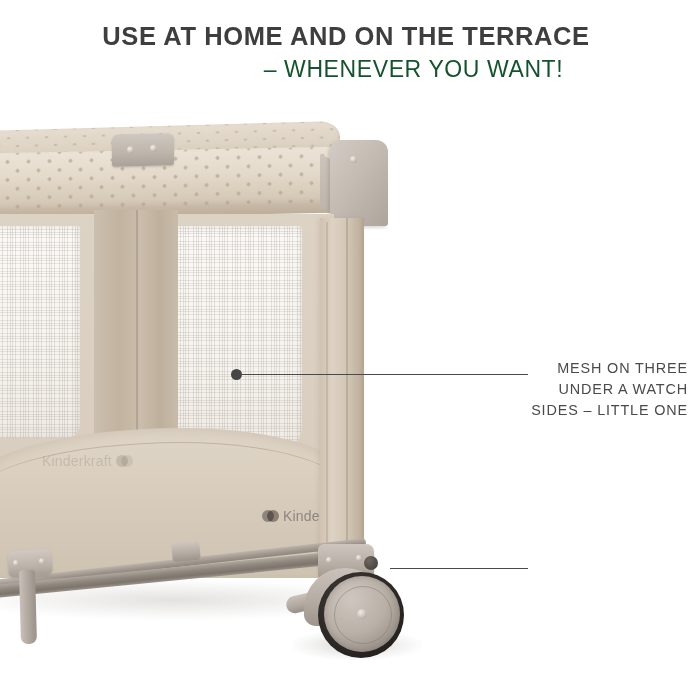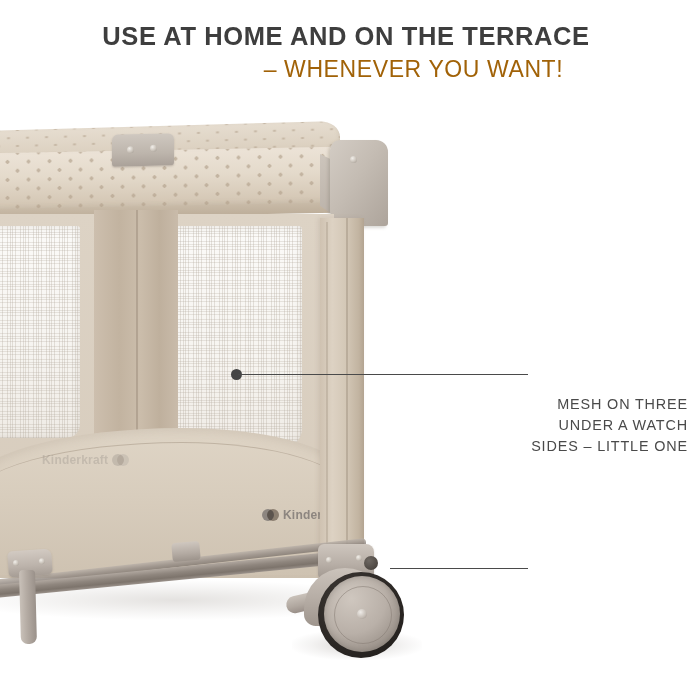--- a/index.html
+++ b/index.html
@@ -34,39 +34,39 @@
     letter-spacing: 0.6px;
     color: #3e3e3e;
     line-height: 1.15;
     white-space: nowrap;
   }
   .headline-sub {
     margin-top: 5px;
     font-size: 23px;
     font-weight: 300;
     letter-spacing: 0.6px;
-    color: #a16207;
+    color: #14532d;
     line-height: 1.15;
     white-space: nowrap;
     padding-left: 95px;
     margin-left: 40px;
   }
 
   
   .callout {
     position: absolute;
     text-align: right;
     color: #4a4a4a;
     font-size: 14.4px;
     font-weight: 400;
     letter-spacing: 0.85px;
     line-height: 1.47;
   }
   .callout div { white-space: nowrap; }
-  #callout-mesh  { right: 12px; top: 358px; width: 250px; margin-top: 36px; }
+  #callout-mesh  { right: 12px; top: 358px; width: 250px; }
   #callout-wheel { right: 12px; top: 557px; width: 250px; }
 
   .leader {
     position: absolute;
     height: 0;
     border-top: 1.3px solid #4a4a4a;
   }
   #leader-mesh  { left: 238px; top: 374px; width: 290px; }
   #leader-wheel { left: 390px; top: 568px; width: 138px; }
 
@@ -293,24 +293,24 @@
   .logo-mark span {
     position: absolute;
     top: 0;
     width: 12px; height: 12px;
     border-radius: 50%;
     background: #8d8680;
   }
   .logo-mark span:nth-child(1) { left: 0; }
   .logo-mark span:nth-child(2) { left: 5px; background: #a7a09a; mix-blend-mode: multiply; }
   .logo-word {
-    font-size: 12px;
+    font-size: 14px;
     color: #8d8680;
     letter-spacing: 0.2px;
-    font-weight: 700;
+    font-weight: 400;
   }
 
   
   .post-right {
     position: absolute;
     left: 330px;
     top: 108px;
     width: 44px;
     height: 348px;
     background: linear-gradient(90deg,#cfc2b1 0%,#ddd2c3 28%,#d3c7b6 60%,#c2b4a1 88%,#b3a491 100%);

